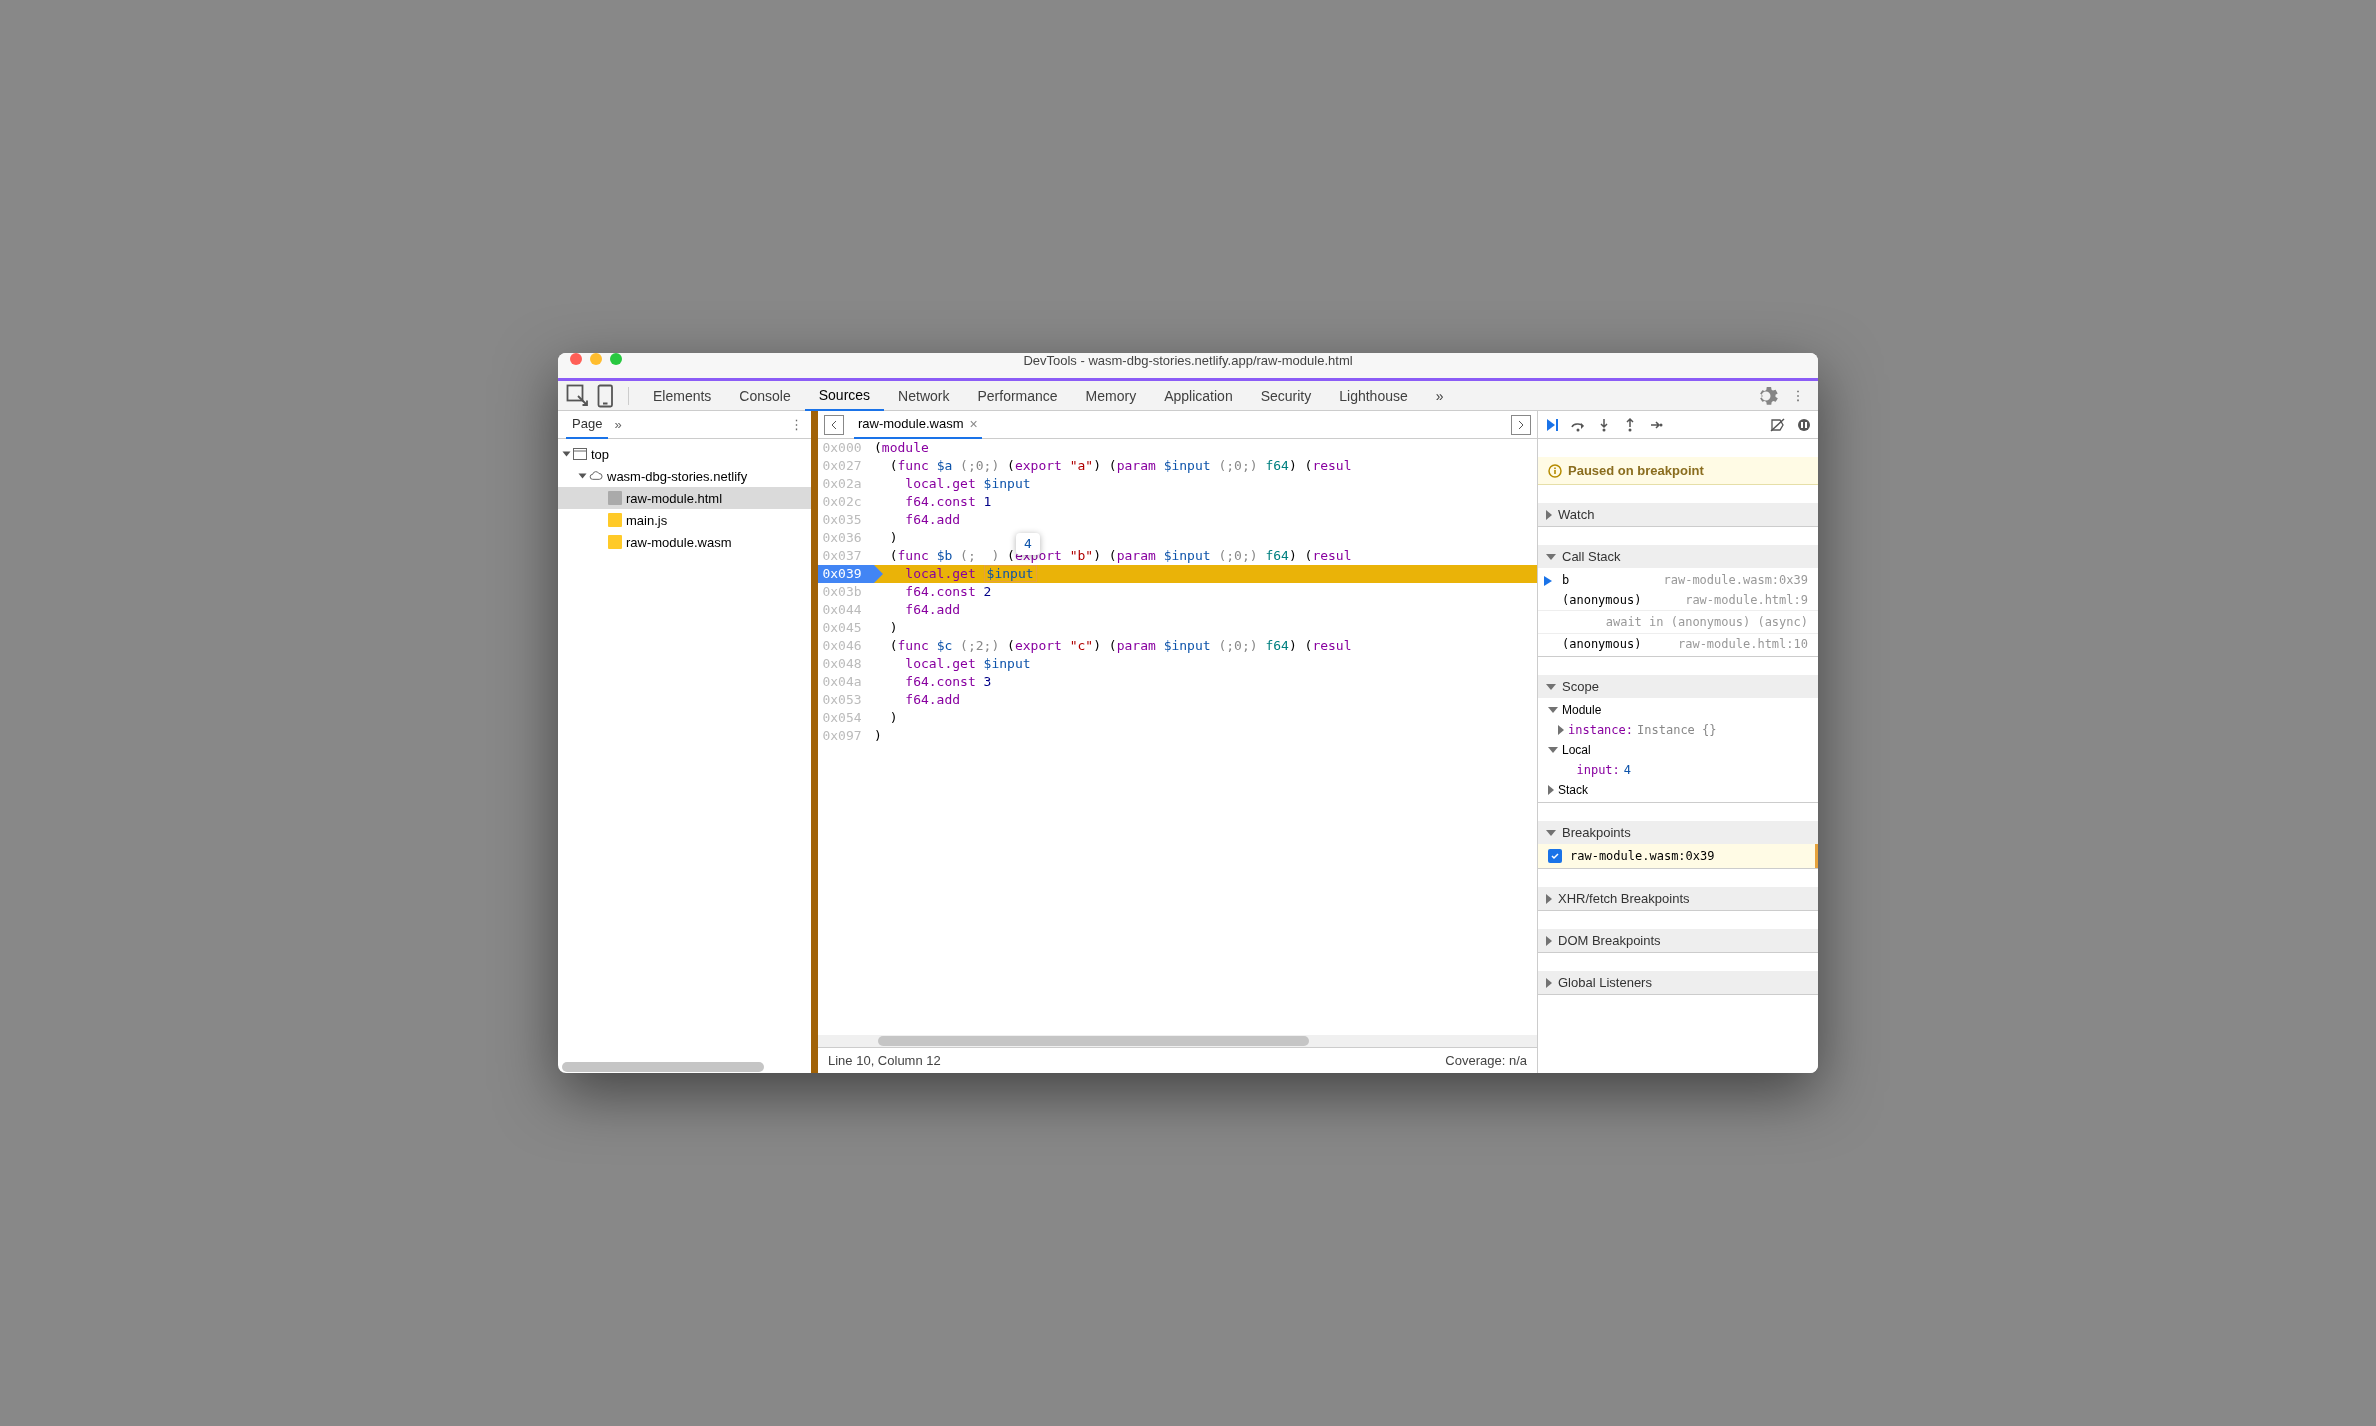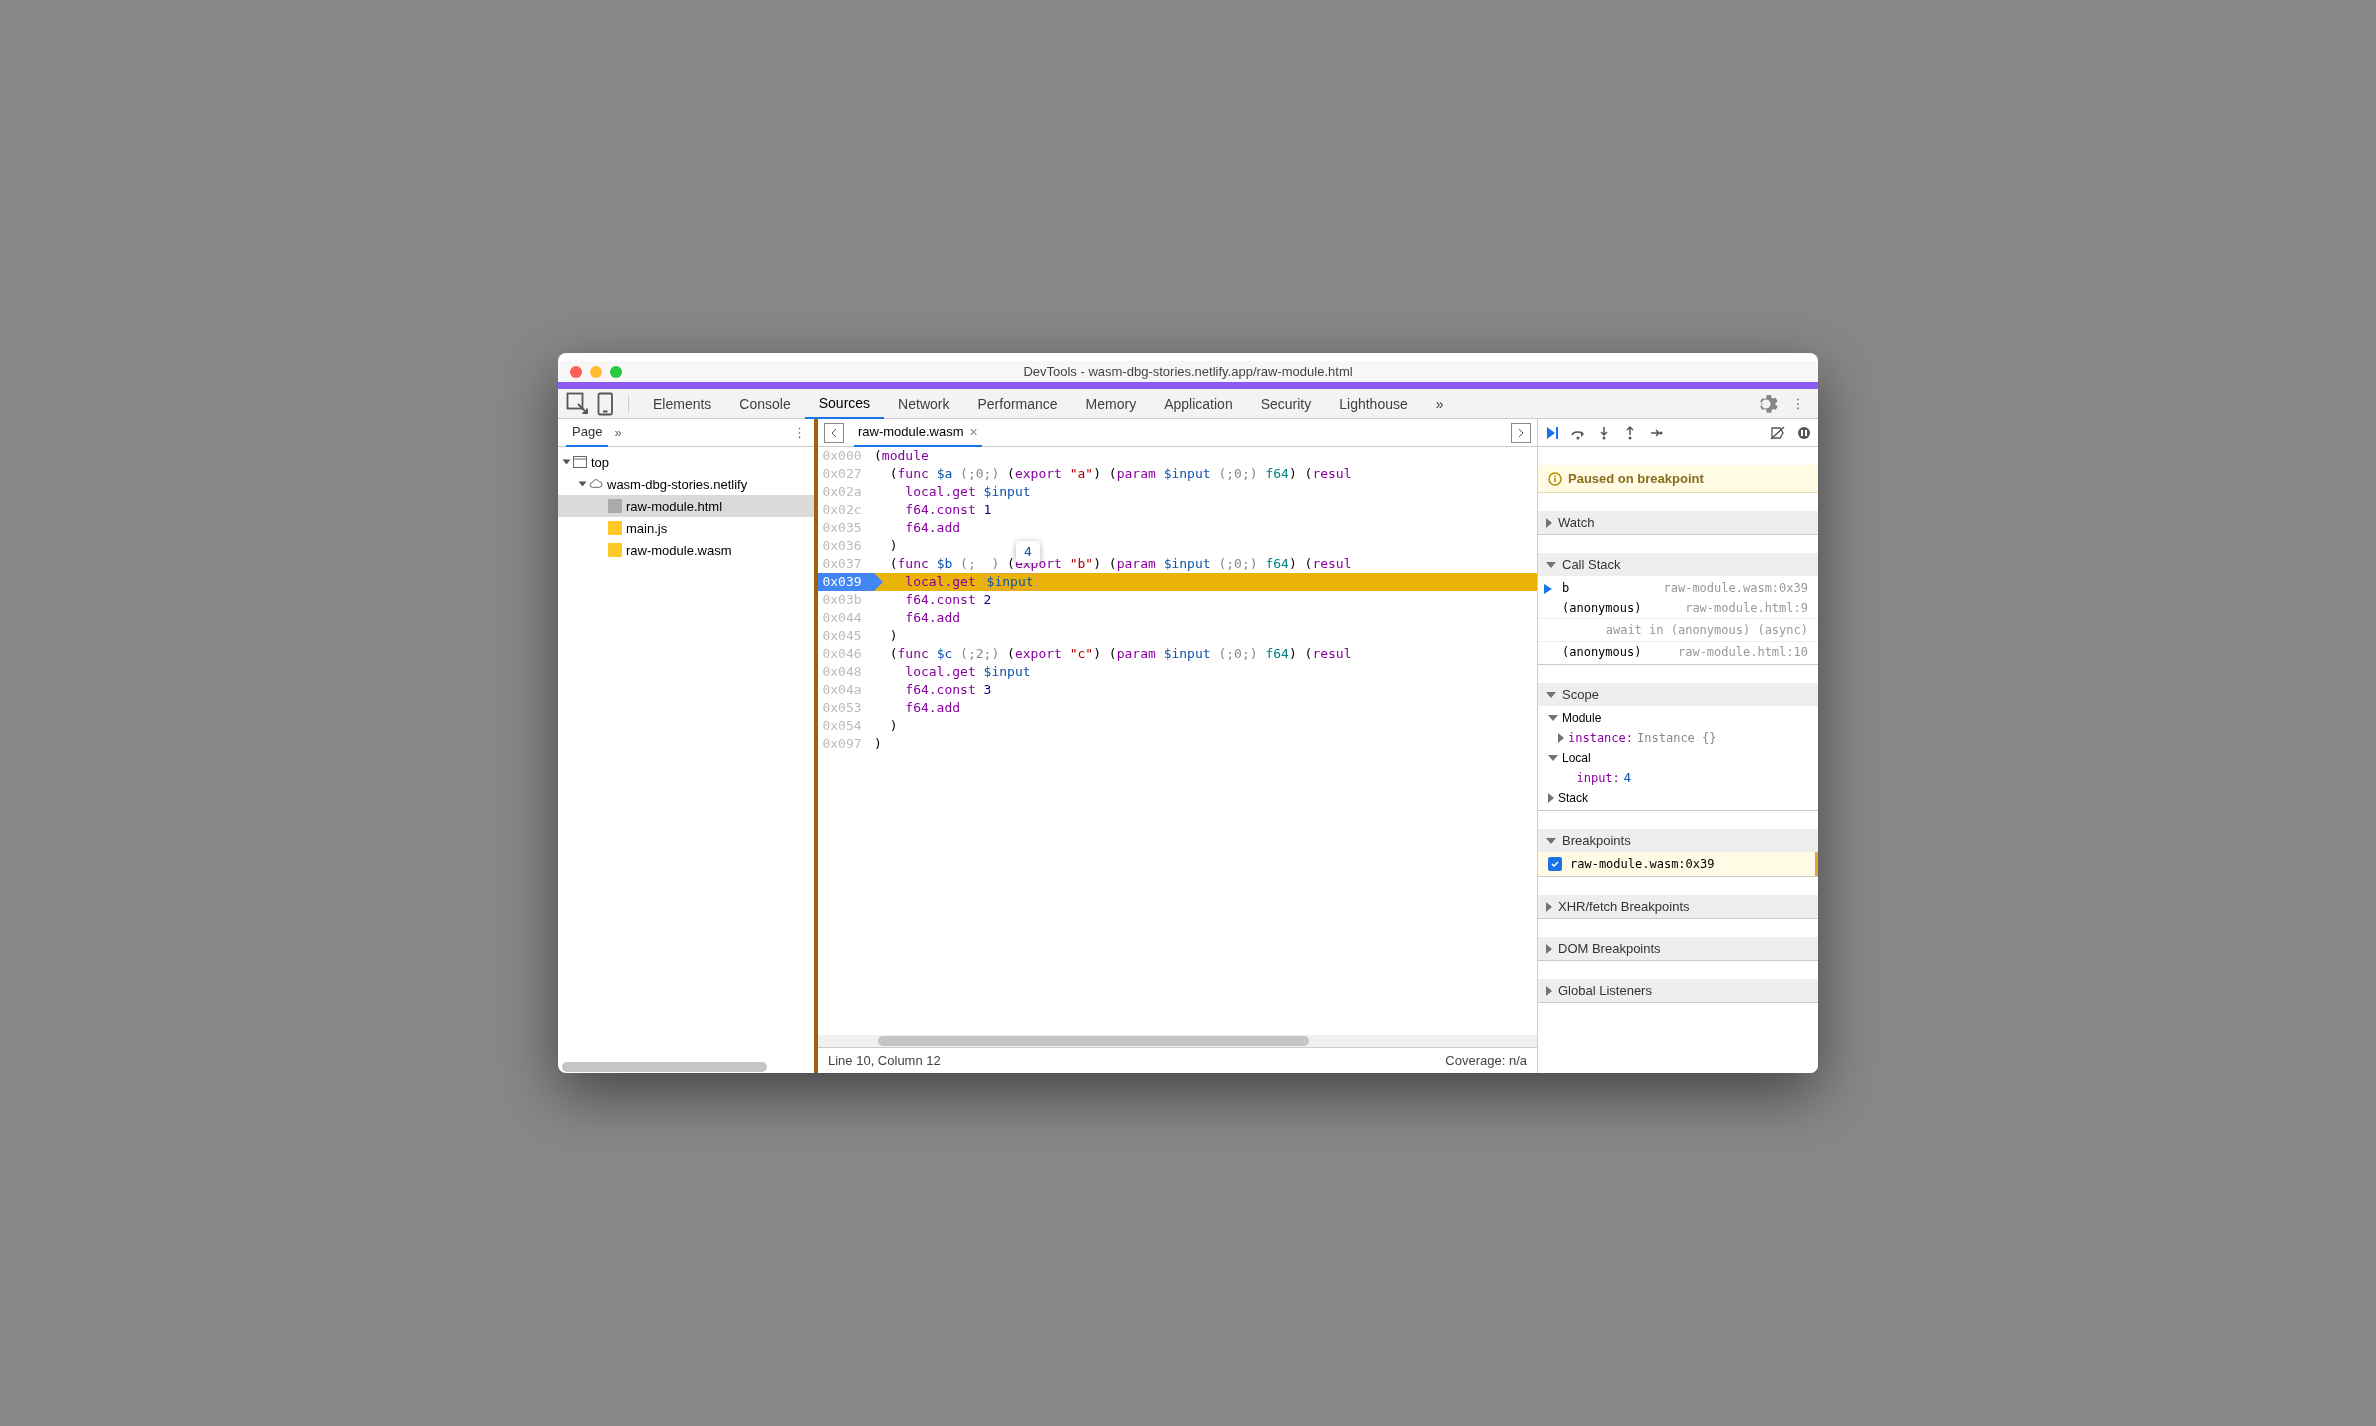--- a/index.html
+++ b/index.html
@@ -1,33 +1,33 @@
 <!DOCTYPE html>
 <html><head>
 <meta charset="utf-8">
 <style>
 * { box-sizing: border-box; margin: 0; padding: 0; }
 body { font-family: -apple-system, "Helvetica Neue", Arial, sans-serif; font-size: 13px; background: #888; display: flex; align-items: center; justify-content: center; height: 100vh; }
 .window { width: 1260px; height: 720px; background: #fff; border-radius: 8px; box-shadow: 0 20px 60px rgba(0,0,0,0.5); overflow: hidden; display: flex; flex-direction: column; }
-.titlebar { height: 28px; background: #f7f7f7; border-bottom: 7px solid #8b5cf6; display: flex; align-items: center; position: relative; margin-top: 8px; }
+.titlebar { height: 28px; background: #f7f7f7; border-bottom: 3px solid #8b5cf6; display: flex; align-items: flex-start; position: relative; }
 .traffic-lights { display: flex; gap: 8px; padding-left: 12px; }
 .tl { width: 12px; height: 12px; border-radius: 50%; }
 .tl-close { background: #ff5f57; }
 .tl-min { background: #ffbd2e; }
 .tl-max { background: #28c840; }
 .title { position: absolute; left: 0; right: 0; text-align: center; font-size: 13px; color: #444; pointer-events: none; }
 .toolbar { height: 30px; border-bottom: 1px solid #ccc; display: flex; align-items: center; padding: 0 8px; background: #f3f3f3; gap: 4px; }
 .tb-icon { width: 24px; height: 24px; display: flex; align-items: center; justify-content: center; color: #555; border-radius: 2px; }
 .tb-sep { width: 1px; height: 18px; background: #ccc; margin: 0 6px; }
 .tabs { display: flex; flex: 1; }
 .tab { padding: 0 14px; height: 30px; display: flex; align-items: center; color: #404040; font-size: 14px; cursor: default; }
 .tab.active { color: #000000; border-bottom: 2px solid #1a73e8; }
 .tb-right { display: flex; gap: 8px; align-items: center; }
 .main { flex: 1; display: flex; overflow: hidden; }
-.page-panel { width: 260px; border-right: 4px solid #a16207; display: flex; flex-direction: column; }
+.page-panel { width: 260px; border-right: 7px solid #a16207; display: flex; flex-direction: column; }
 .page-header { height: 28px; border-bottom: 1px solid #ccc; display: flex; align-items: center; padding: 0 8px; gap: 6px; }
 .page-tab { padding: 0 6px; height: 28px; display: flex; align-items: center; border-bottom: 2px solid #1a73e8; color: #333; font-size: 13px; }
 .page-tree { flex: 1; overflow: auto; padding-top: 4px; font-size: 13px; }
 .tree-row { height: 22px; display: flex; align-items: center; padding-left: 6px; gap: 4px; }
 .tree-row.indent1 { padding-left: 22px; }
 .tree-row.indent2 { padding-left: 50px; }
 .tree-row.selected { background: #dadada; }
 .tri { width: 0; height: 0; border-left: 5px solid #555; border-top: 4px solid transparent; border-bottom: 4px solid transparent; transform: rotate(90deg); }
 .file-icon { width: 14px; height: 14px; background: #FFCA28; border-radius: 1px; display: inline-block; }
 .file-icon.html { background: #aaa; }

